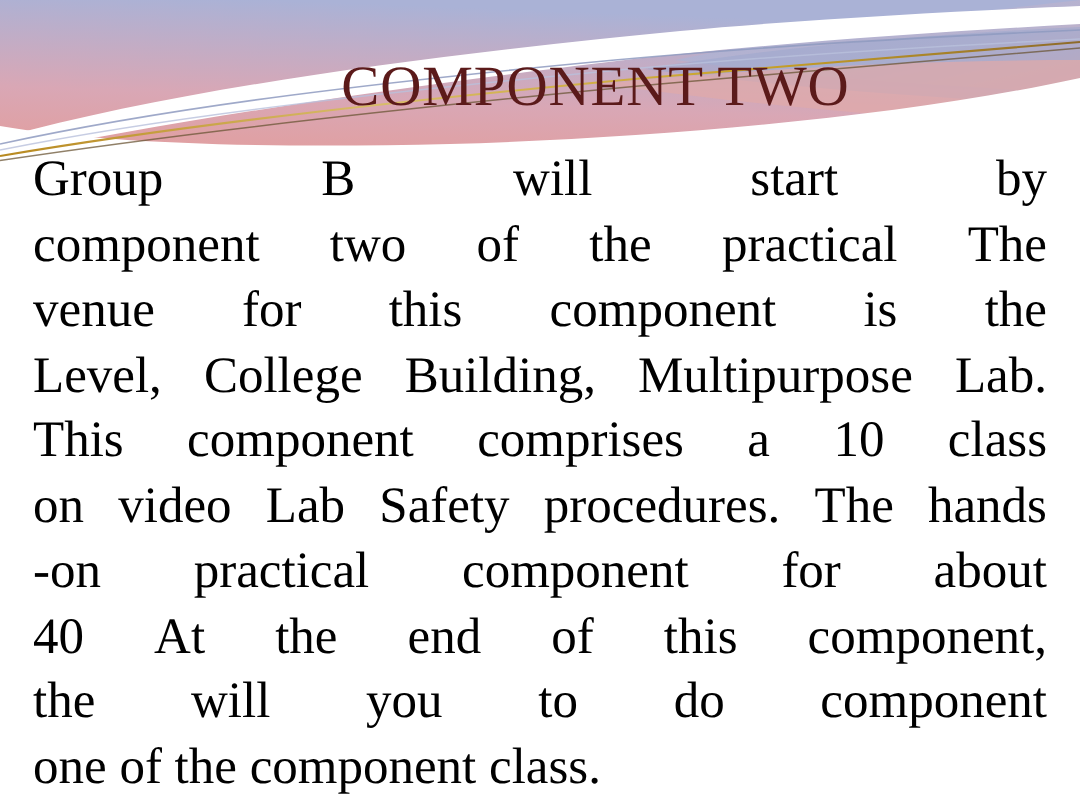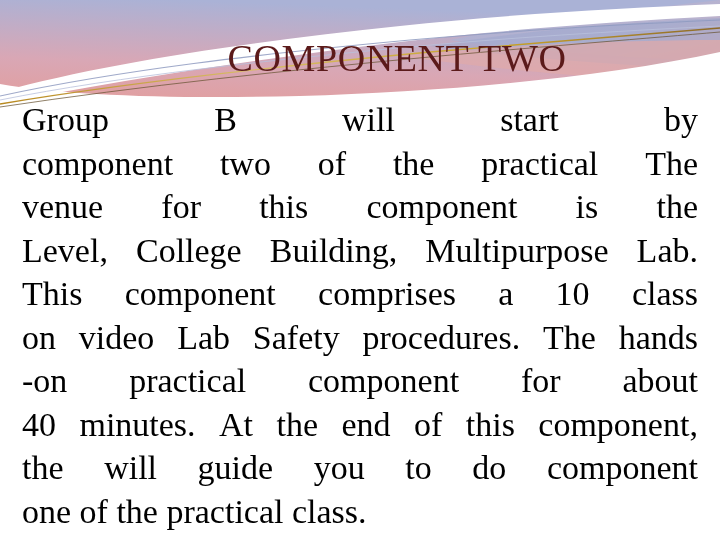--- a/index.html
+++ b/index.html
@@ -190,33 +190,31 @@
       </span>
     <span class="ln just">
         <span>-on</span>
         <span>practical</span>
         <span>component</span>
         <span>for</span>
         <span>about</span>
       </span>
     <span class="ln just">
         <span>40</span>
-        <span>minutes.</span>
         <span>At</span>
         <span>the</span>
         <span>end</span>
         <span>of</span>
         <span>this</span>
         <span>component,</span>
       </span>
     <span class="ln just">
         <span>the</span>
         <span>will</span>
-        <span>guide</span>
         <span>you</span>
         <span>to</span>
         <span>do</span>
         <span>component</span>
       </span>
-    <span class="ln last">one of the practical class.</span>
+    <span class="ln last">one of the component class.</span>
   </div>
 
 </div>
 
 </body></html>

